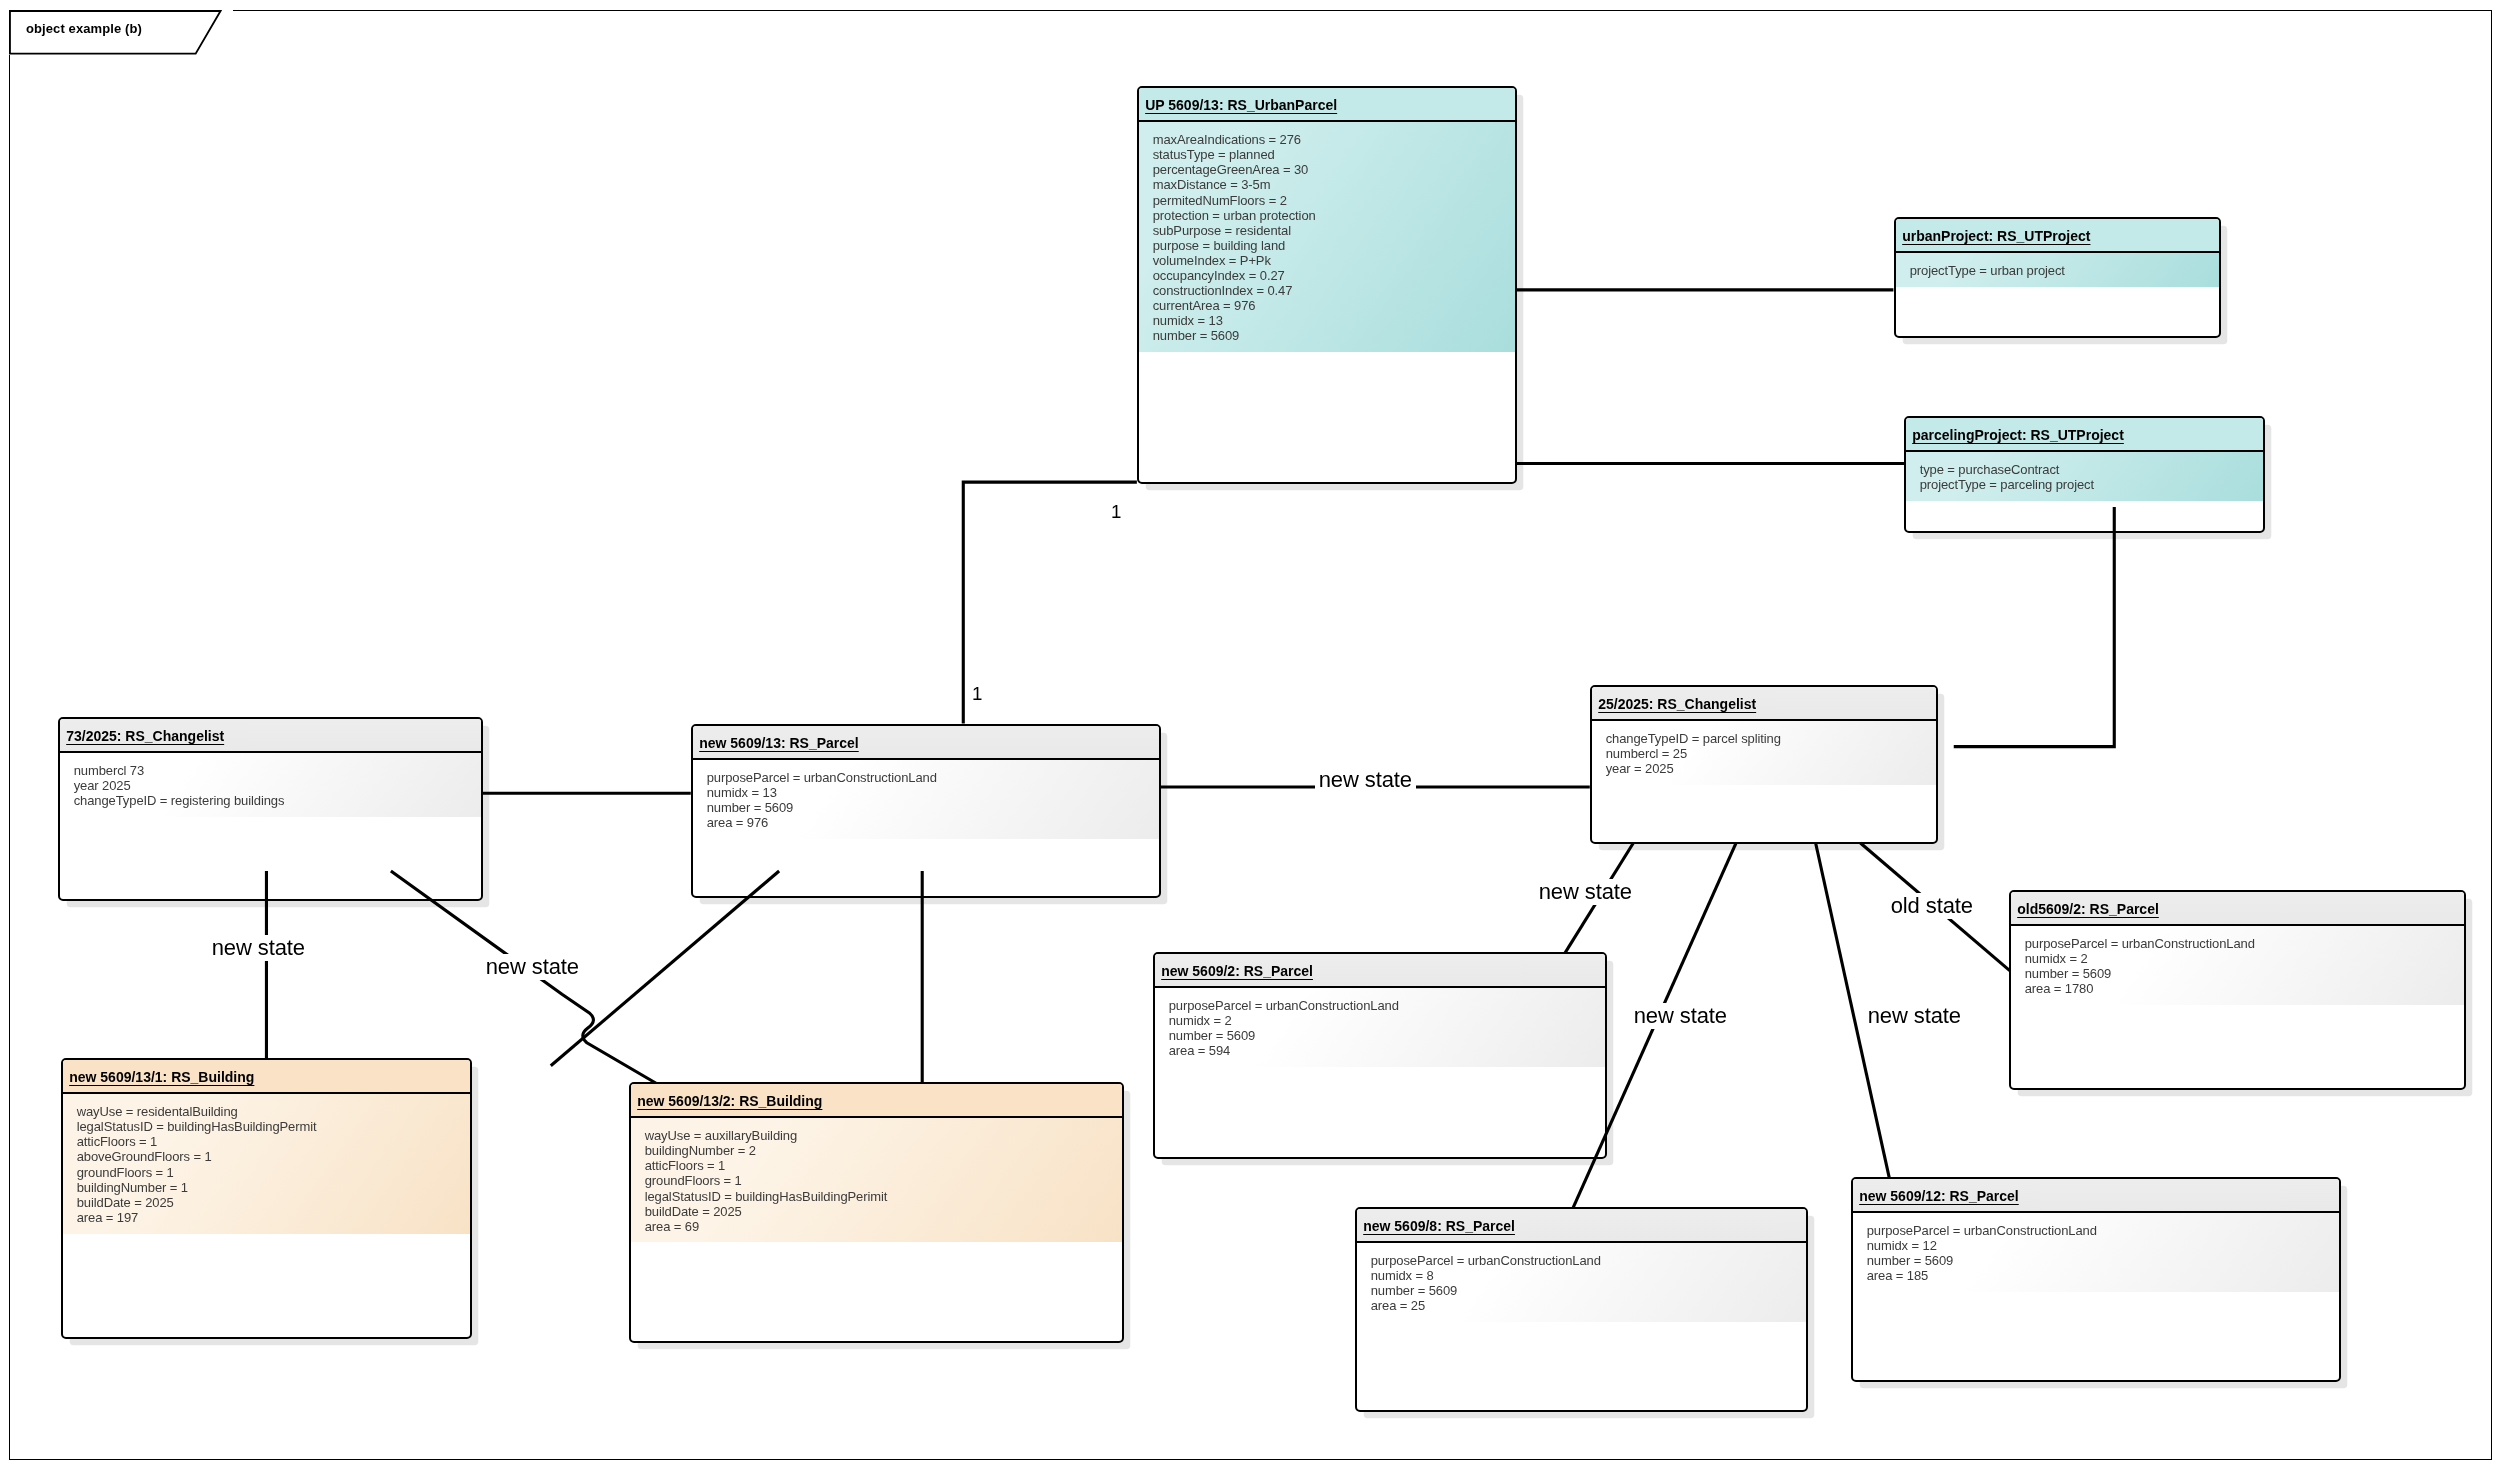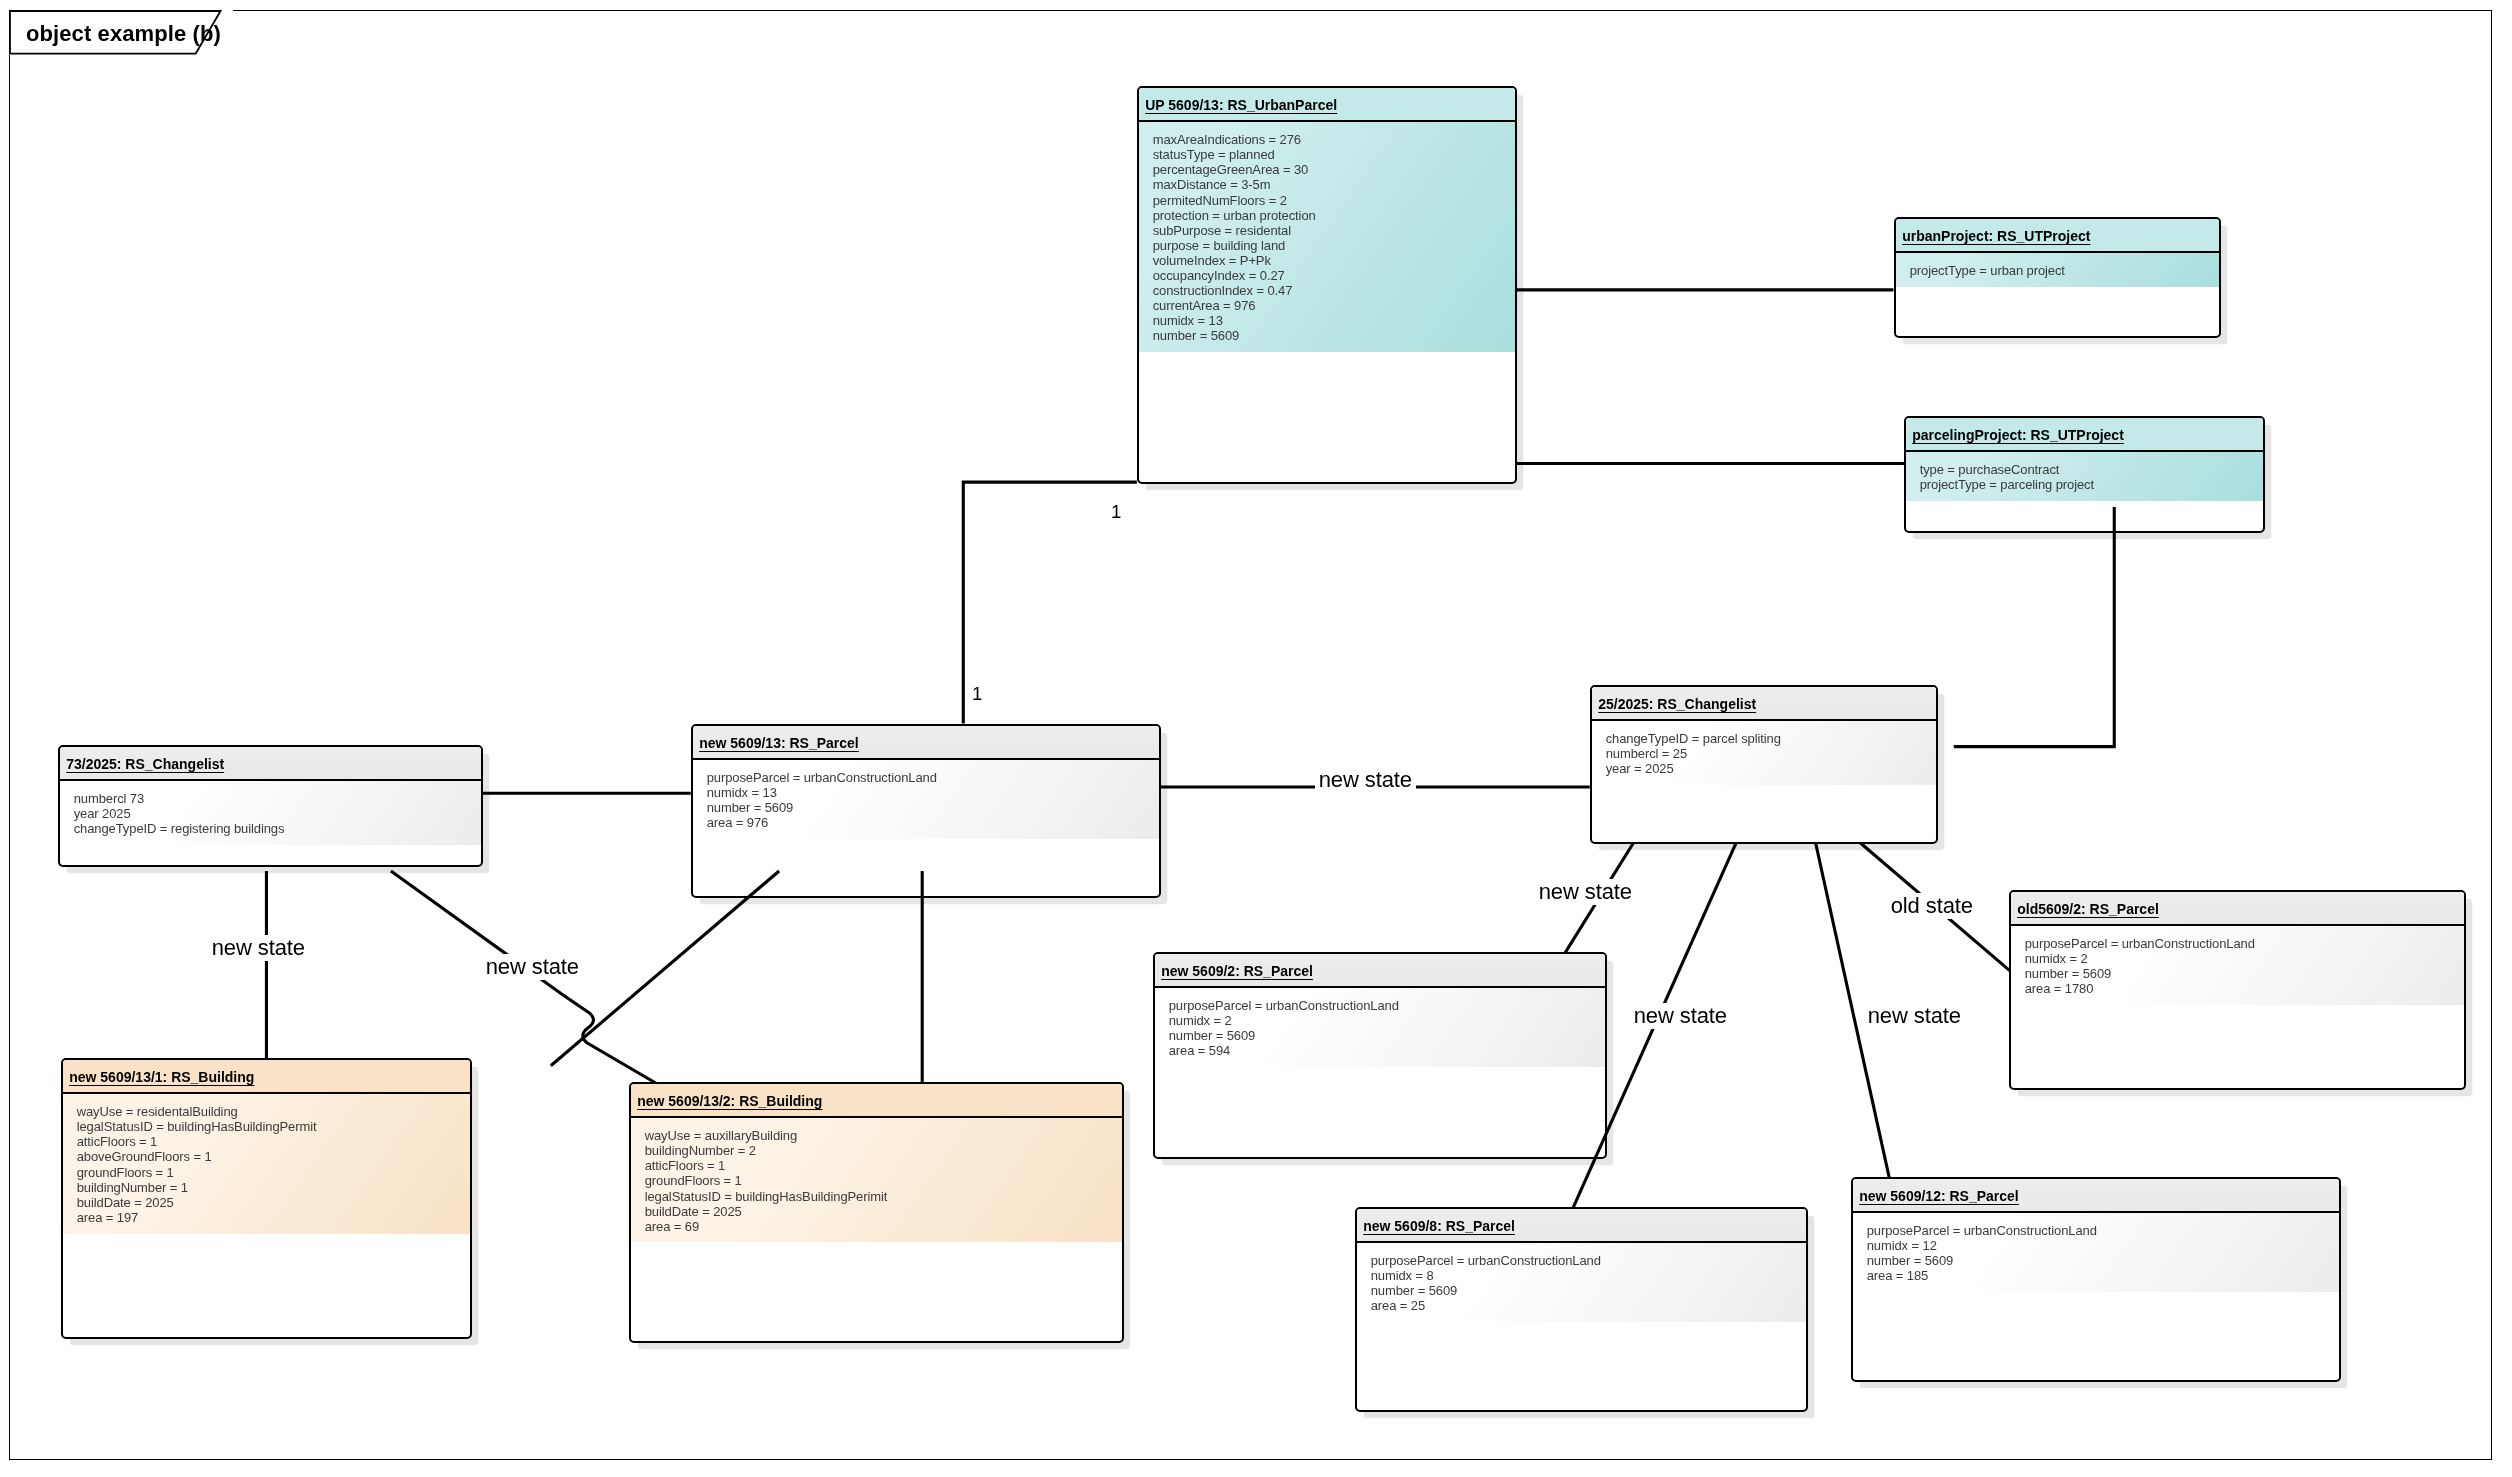--- a/index.html
+++ b/index.html
@@ -6,21 +6,21 @@
   body{width:2512px;height:1477px;position:relative;overflow:hidden;
        font-family:"Liberation Sans","DejaVu Sans",sans-serif;}
 
   
   #frame{position:absolute;left:9.3px;top:10px;width:2483px;height:1450px;
          border:1.9px solid #000;box-sizing:border-box;background:#fff;}
   #frame-tab{position:absolute;left:9.3px;top:10px;height:45px;width:224px;
              box-sizing:border-box;background:#fff;z-index:6;}
   #frame-tab .tab-shape{position:absolute;inset:0;}
   #frame-label{position:absolute;left:26px;top:21px;z-index:7;
-               font-size:22px;font-weight:bold;color:#000;letter-spacing:0.1px;}
+               font-size:13px;font-weight:bold;color:#000;letter-spacing:0.1px;}
 
   
   .obj{position:absolute;box-sizing:border-box;border:2.5px solid #000;
        border-radius:5px;box-shadow:7.5px 7.5px 0 -1.2px rgba(0,0,0,.10);
        z-index:3;overflow:hidden;}
   .obj .hdr{box-sizing:border-box;text-align:left;font-weight:bold;
             font-size:14px;color:#000;padding:8.7px 6.2px 7.5px;
             border-bottom:2.5px solid #000;white-space:nowrap;}
   .obj .hdr span{text-decoration:underline;text-underline-offset:3.1px;}
   .obj .body{box-sizing:border-box;padding:10px 0 8.7px 13.7px;}
@@ -126,21 +126,21 @@
 
 <div class="obj teal" style="left:1904px;top:416px;width:361px;height:117px;">
   <div class="hdr">
     <span>parcelingProject: RS_UTProject</span></div>
   <div class="body">
     <div class="attr">type = purchaseContract</div>
     <div class="attr">projectType = parceling project</div>
   </div>
 </div>
 
-<div class="obj grey" style="left:58px;top:717px;width:425px;height:122px;margin-top:28px;">
+<div class="obj grey" style="left:58px;top:717px;width:425px;height:184px;">
   <div class="hdr">
     <span>73/2025: RS_Changelist</span></div>
   <div class="body">
     <div class="attr">numbercl 73</div>
     <div class="attr">year 2025</div>
     <div class="attr">changeTypeID = registering buildings</div>
   </div>
 </div>
 
 <div class="obj grey" style="left:691px;top:724px;width:470px;height:174px;">

